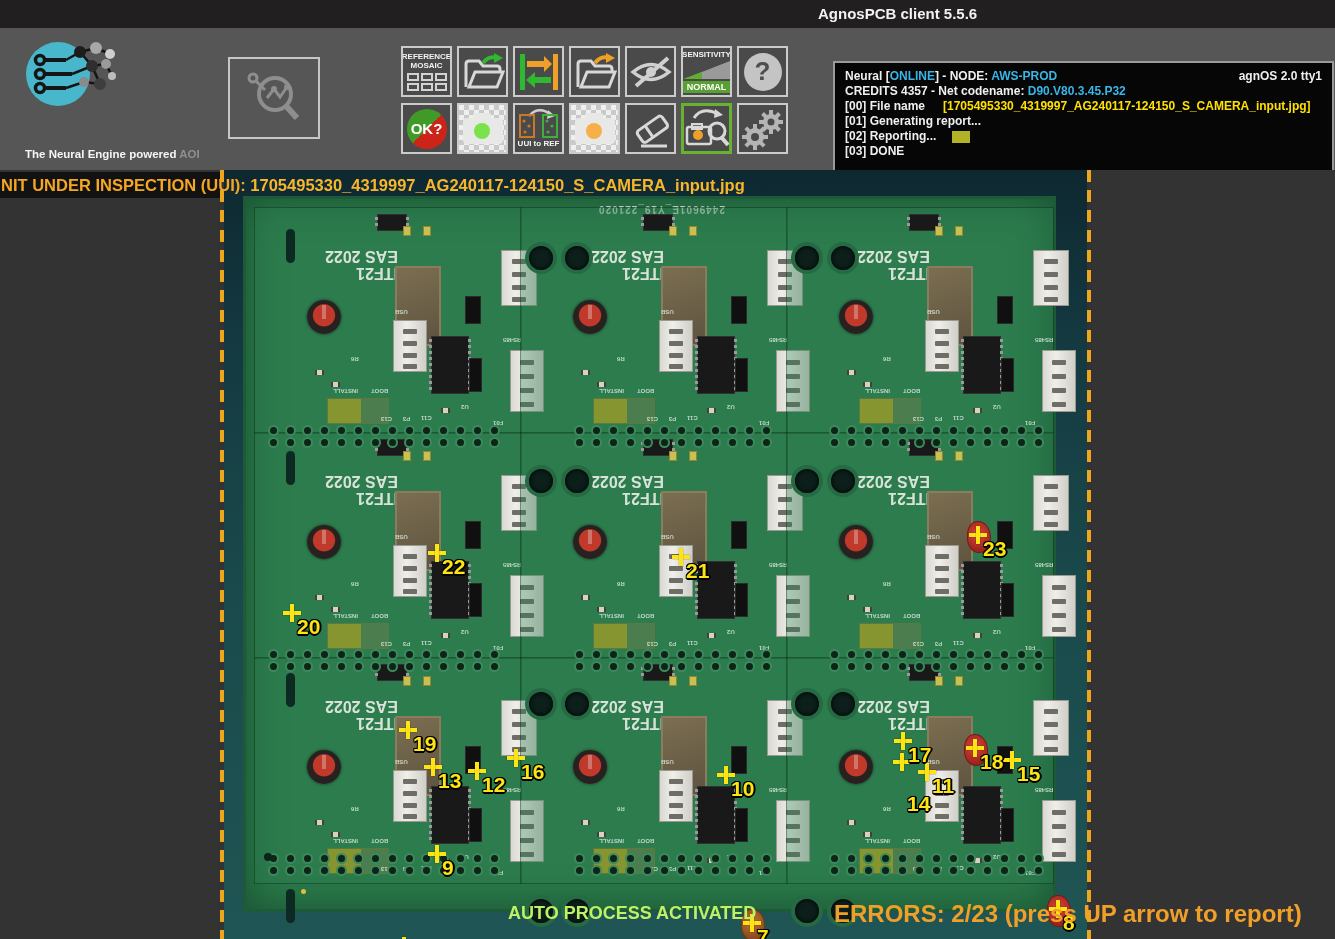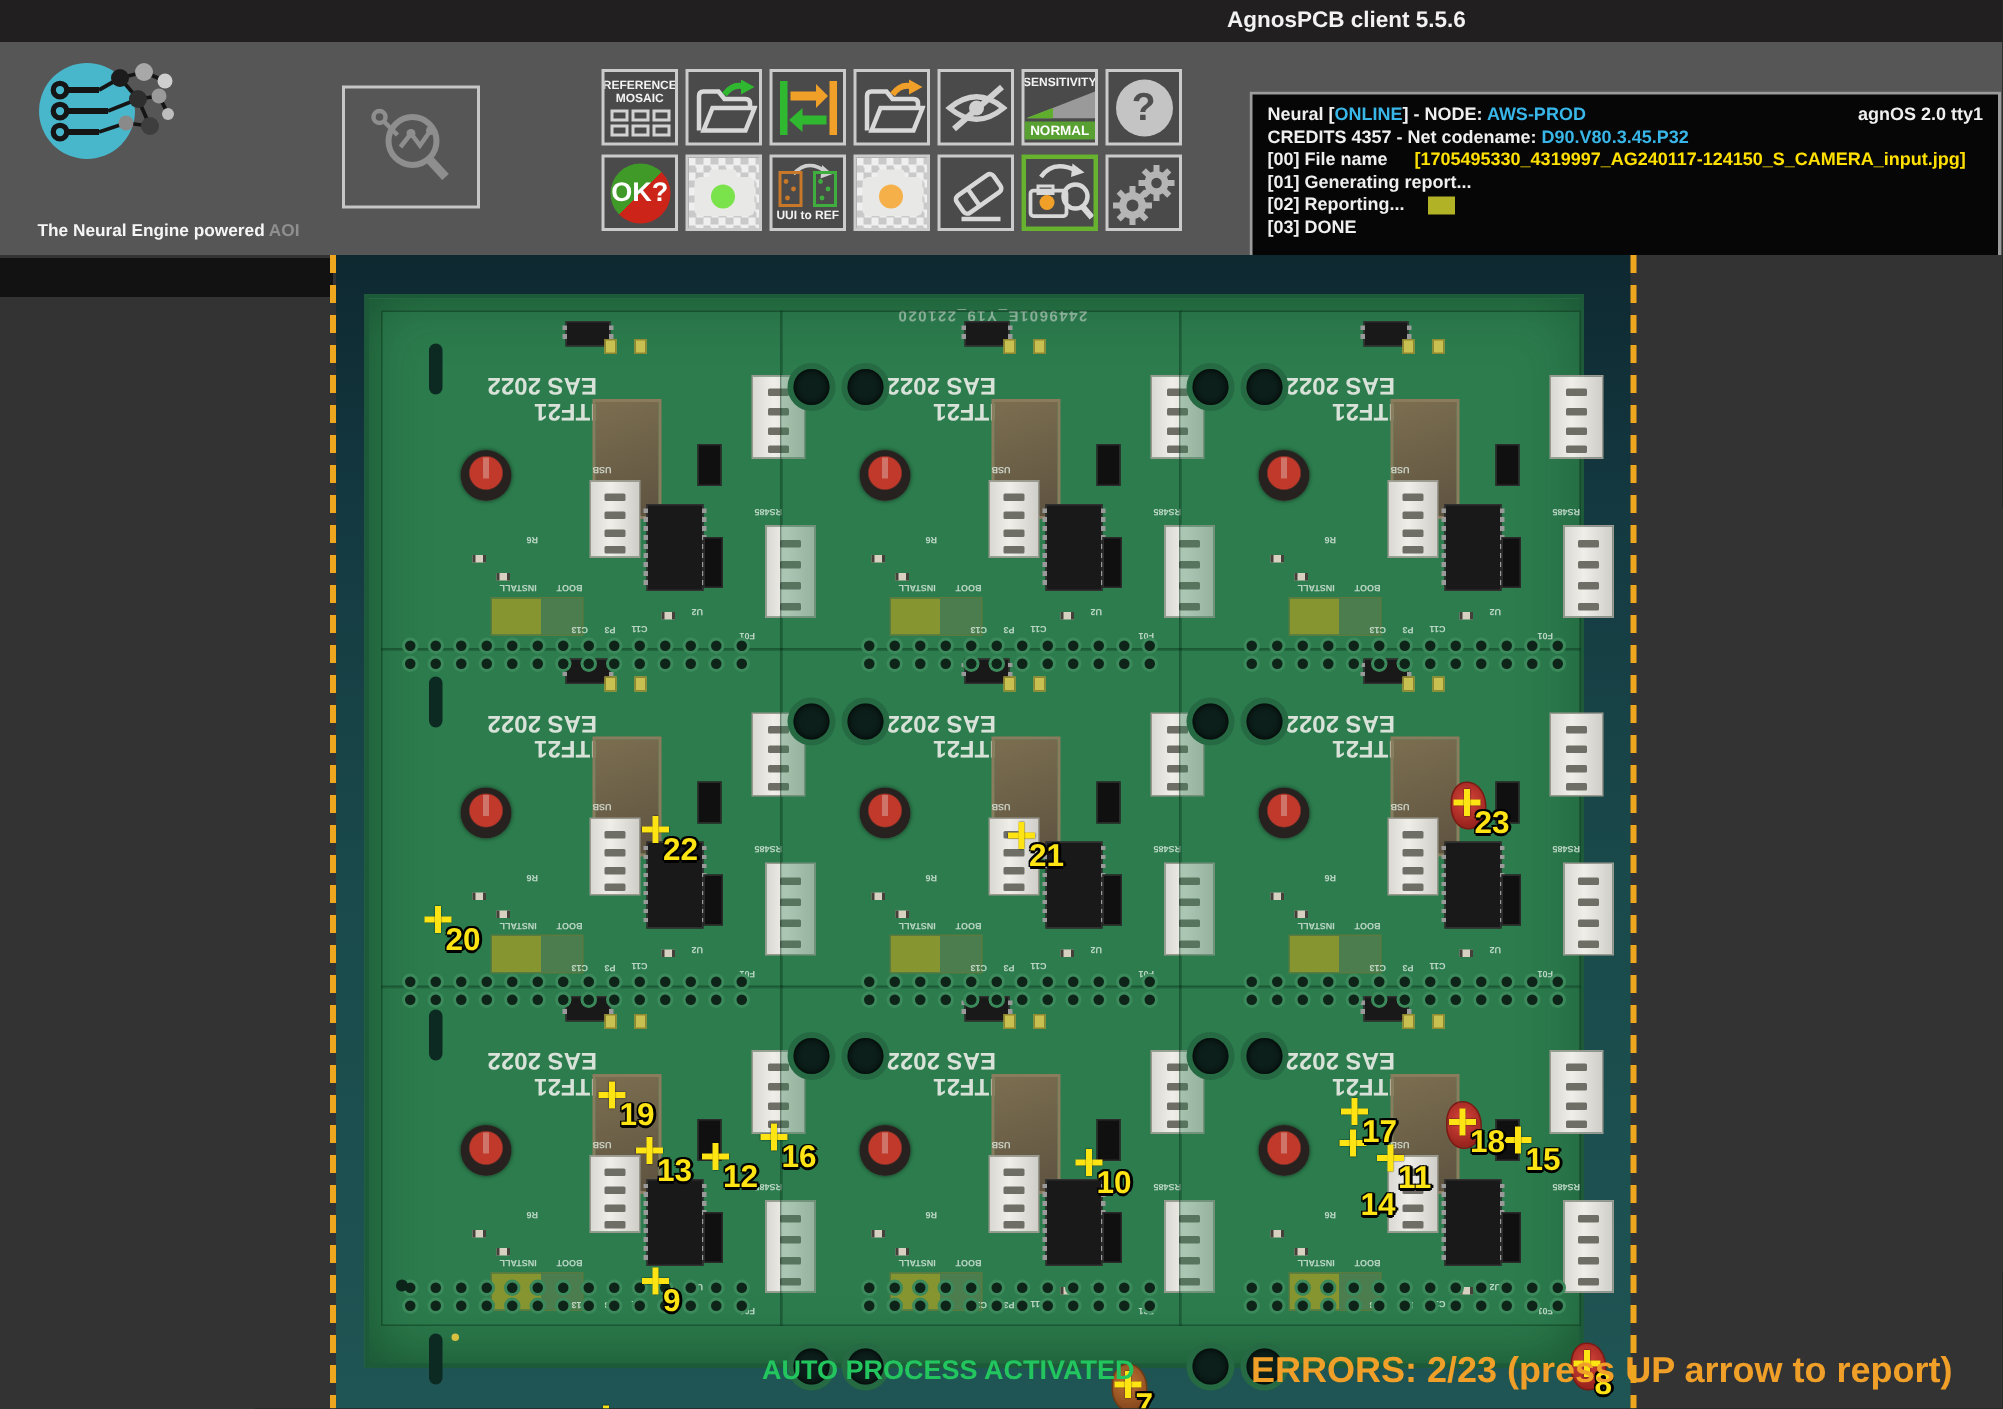--- a/index.html
+++ b/index.html
@@ -22,41 +22,41 @@
   #ghostbtn{position:absolute;left:228px;top:29px;width:88px;height:78px;border:2px solid #c6c6c6;background:transparent;display:flex;align-items:center;justify-content:center;}
 
   
   .tbtn{position:absolute;width:51px;height:51px;background:#4a4a4a;border:2px solid #cbcbcb;box-sizing:border-box;display:flex;flex-direction:column;align-items:center;justify-content:center;overflow:hidden;}
   .tbtn.checker{background:
      repeating-conic-gradient(#c9c9c9 0% 25%, #efefef 0% 50%) 0 0 / 10px 10px;}
   .tbtn.selected{border:3px solid #67b32f;}
   .tbtn .microtext{color:#f2f2f2;font-size:8px;font-weight:bold;line-height:9px;text-align:center;}
   .mosaicgrid{display:grid;grid-template-columns:repeat(3,12px);grid-auto-rows:8px;gap:2px;margin-top:3px;}
   .mosaicgrid div{border:2px solid #d2d2d2;box-sizing:border-box;}
-  .okcircle{width:40px;height:40px;border-radius:50%;background:linear-gradient(135deg,#3f9a28 0 50%,#cc2418 50% 100%);display:flex;align-items:center;justify-content:center;color:#fff;font-weight:bold;font-size:18px;text-align:right;}
+  .okcircle{width:40px;height:40px;border-radius:50%;background:linear-gradient(135deg,#3f9a28 0 50%,#cc2418 50% 100%);display:flex;align-items:center;justify-content:center;color:#fff;font-weight:bold;font-size:15px;text-align:right;}
   .helpcircle{width:38px;height:38px;border-radius:50%;background:#c4c4c4;display:flex;align-items:center;justify-content:center;color:#4f4f4f;font-weight:bold;font-size:26px;}
   .senslabel{background:#58a032;color:#fff;font-size:9px;font-weight:bold;padding:1px 4px;margin-top:2px;}
 
   
   #console{position:absolute;left:833px;top:33px;width:501px;height:134px;background:#060606;border:2px solid #9a9a9a;box-sizing:border-box;color:#efefef;font-size:12px;font-weight:bold;}
   #console .row{position:relative;margin:0 10px;height:15px;line-height:15px;white-space:nowrap;}
   #console .row:first-child{margin-top:6px;}
   #console .cyan{color:#38b6e8;}
   #console .yellow{color:#ffe000;}
   #console .right{position:absolute;right:0;top:0;}
   #console .flabel{display:inline-block;min-width:98px;}
   #console .cursor{display:inline-block;width:18px;height:12px;background:#b2b226;vertical-align:middle;margin-left:16px;}
 
   
   #main{position:absolute;left:0;top:170px;width:1335px;height:769px;background:#333;}
   #uuibar{position:absolute;left:0;top:2px;width:222px;height:26px;background:#121212;}
   #uuitext{position:absolute;left:1px;top:6px;white-space:nowrap;font-size:16.5px;font-weight:bold;color:#f5a623;z-index:40;}
   #uuitext .fn{color:#f8b62c;}
   .dashline{position:absolute;top:0;bottom:0;width:4px;z-index:50;background:repeating-linear-gradient(180deg,#efa61f 0 12px,transparent 12px 20px);}
-  #autotext{position:absolute;left:508px;top:733px;font-size:18px;font-weight:bold;color:#22c55e;z-index:40;}
+  #autotext{position:absolute;left:508px;top:733px;font-size:18px;font-weight:bold;color:#bef264;z-index:40;}
   #errorstext{position:absolute;left:834px;top:730px;font-size:24px;font-weight:bold;color:#f0a028;z-index:40;white-space:nowrap;}
 
   
   #photo{position:absolute;left:224px;top:0px;width:863px;height:769px;z-index:1;
     background:linear-gradient(180deg,#0e2830 0%,#143941 22%,#1a4a4b 55%,#1f5554 100%);}
   #panel{position:absolute;left:19px;top:26px;width:813px;height:716px;background:#2b7a4b;border:3px solid #1d5a39;box-sizing:border-box;box-shadow:inset 0 0 40px rgba(0,30,15,.45);}
   .module{position:absolute;width:266px;height:225px;outline:1px solid rgba(15,60,35,.55);background:rgba(46,129,82,.35);}
   .mtitle{position:absolute;transform:rotate(180deg);color:#d8e2d8;font-weight:bold;font-size:16px;line-height:17px;white-space:nowrap;}
   .silk{position:absolute;transform:rotate(180deg);color:rgba(225,238,228,.8);font-size:6px;font-weight:bold;white-space:nowrap;}
   .serialtxt{position:absolute;transform:rotate(180deg);color:#b9c6bd;font-size:10px;font-weight:bold;letter-spacing:1px;}
@@ -989,20 +989,23 @@
           <div class="bighole" style="left: 585px; top: 700px;"></div>
           <div class="slot" style="left: 40px; top: 30px;"></div>
           <div class="slot" style="left: 40px; top: 252px;"></div>
           <div class="slot" style="left: 40px; top: 474px;"></div>
           <div class="slot" style="left: 40px; top: 690px;"></div>
           <div class="dot" style="left: 55px; top: 690px; width: 5px; height: 5px; background: rgb(216, 192, 64);"></div>
           <div class="dot" style="left: 18px; top: 654px; width: 8px; height: 8px; background: rgb(12, 35, 26);"></div>
         </div>
     </div>
     <div id="uuibar"></div>
+    <div id="uuitext">
+      <span>NIT UNDER INSPECTION (UUI): </span><span class="fn">1705495330_4319997_AG240117-124150_S_CAMERA_input.jpg</span>
+    </div>
     <div class="dashline" style="left:220px;"></div>
     <div class="dashline" style="left:1087px;"></div>
     <div id="autotext">AUTO PROCESS ACTIVATED</div>
     <div id="errorstext">ERRORS: 2/23 (press UP arrow to report)</div>
   <div class="cross" style="--c: #ffe413; left: 395px; top: 767px;"></div>
       <div class="blob orange" style="left: 741px; top: 739px; width: 22px; height: 30px;"></div>
       <div class="cross" style="--c: #ffe413; left: 743px; top: 744px;"></div>
       <div class="mnum" style="--c: #ffe413; left: 757px; top: 755px;">7</div>
       <div class="blob red" style="left: 1047px; top: 725px; width: 22px; height: 30px;"></div>
       <div class="cross" style="--c: #ffe413; left: 1049px; top: 730px;"></div>

